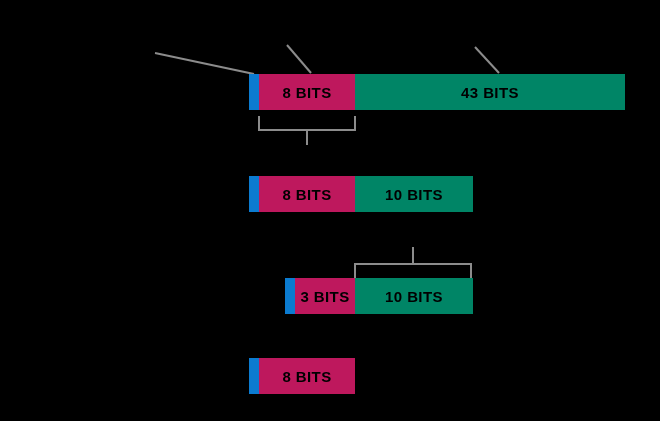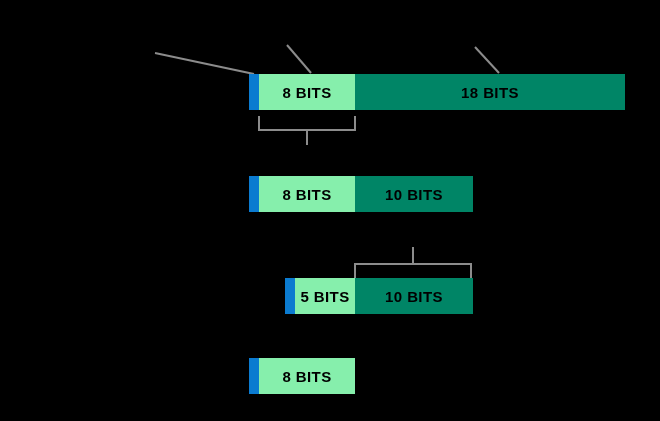--- a/index.html
+++ b/index.html
@@ -29,21 +29,21 @@
     box-sizing: border-box;
     height: 36px;
     color: #000000;
     font-size: 15px;
     font-weight: 700;
     letter-spacing: 0.4px;
     white-space: nowrap;
     overflow: hidden;
   }
   .seg-sign   { background: #0B7BD0; }
-  .seg-exp    { background: #86efac; }
+  .seg-exp    { background: #be185d; }
   .seg-mant   { background: #008566; }
   .seg-label  { pointer-events: none; }
 
   .leader {
     position: absolute;
     overflow: visible;
   }
   .leader line {
     stroke: #8c8c8c;
     stroke-width: 2;
@@ -79,21 +79,21 @@
   </svg>
 
   <div class="bar-row" style="left:249px; top:74px;">
     <div class="seg seg-sign" style="width:10px;">
       <span class="seg-label"></span>
     </div>
     <div class="seg seg-exp" style="width:96px;">
       <span class="seg-label">8 BITS</span>
     </div>
     <div class="seg seg-mant" style="width:270px;">
-      <span class="seg-label">18 BITS</span>
+      <span class="seg-label">43 BITS</span>
     </div>
   </div>
 
   <svg class="brace" style="left:257px; top:114px;" width="102" height="36" viewBox="0 0 102 36">
     <path d="M 2 2 L 2 16 L 98 16 L 98 2"></path>
     <line x1="50" y1="16" x2="50" y2="31"></line>
   </svg>
 
   <div class="bar-row" style="left:249px; top:176px;">
     <div class="seg seg-sign" style="width:10px;">
@@ -110,21 +110,21 @@
   <svg class="brace" style="left:353px; top:244px;" width="124" height="36" viewBox="0 0 124 36">
     <path d="M 2 34 L 2 20 L 118 20 L 118 34"></path>
     <line x1="60" y1="20" x2="60" y2="3"></line>
   </svg>
 
   <div class="bar-row" style="left:285px; top:278px;">
     <div class="seg seg-sign" style="width:10px;">
       <span class="seg-label"></span>
     </div>
     <div class="seg seg-exp" style="width:60px;">
-      <span class="seg-label">5 BITS</span>
+      <span class="seg-label">3 BITS</span>
     </div>
     <div class="seg seg-mant" style="width:118px;">
       <span class="seg-label">10 BITS</span>
     </div>
   </div>
 
   <div class="bar-row" style="left:249px; top:358px;">
     <div class="seg seg-sign" style="width:10px;">
       <span class="seg-label"></span>
     </div>

